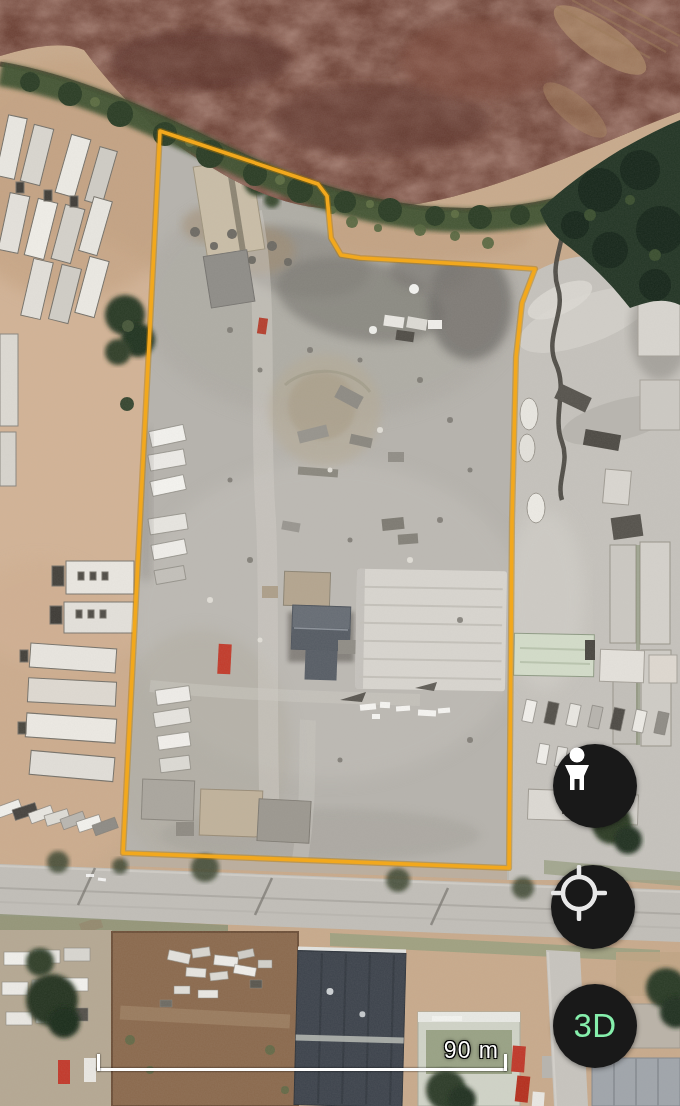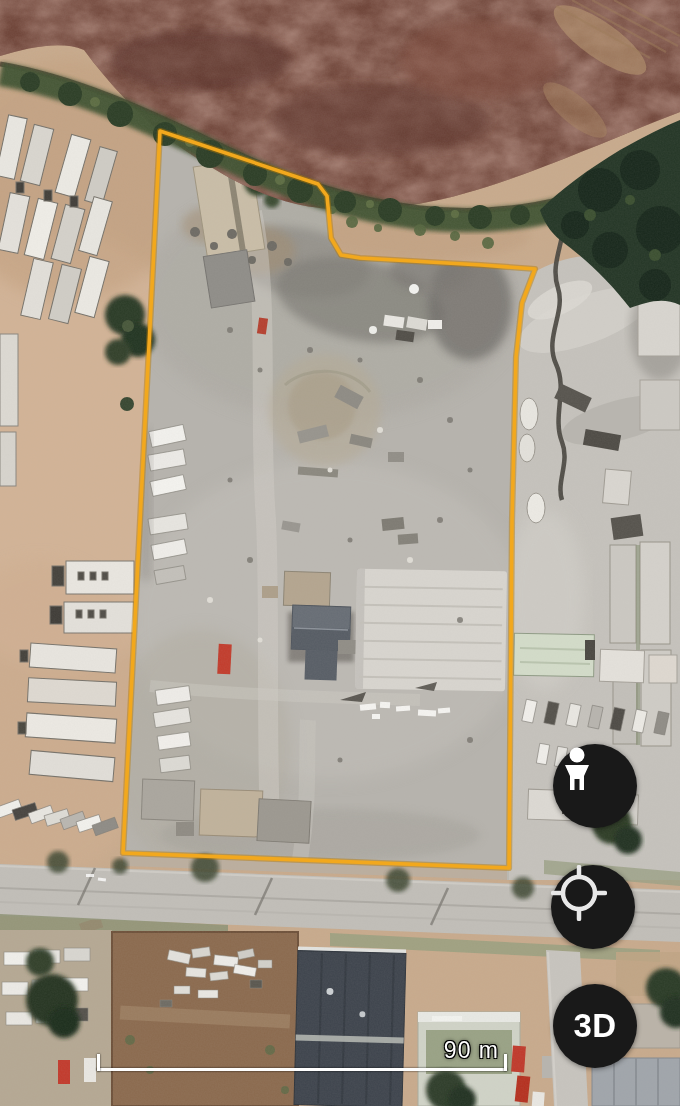--- a/index.html
+++ b/index.html
@@ -5,21 +5,21 @@
   html,body{margin:0;padding:0;background:#222;}
   .stage{position:relative;width:680px;height:1106px;overflow:hidden;
          background:#c8aa8c;font-family:"Liberation Sans",sans-serif;}
   .stage svg{position:absolute;left:0;top:0;}
   .map-btn{position:absolute;width:84px;height:84px;border-radius:50%;
            background:#191919;border:none;display:flex;align-items:center;
            justify-content:center;cursor:pointer;box-shadow:0 1px 5px rgba(0,0,0,.45);}
   .btn-pegman{left:553px;top:744px;}
   .btn-location{left:551px;top:865px;}
   .btn-3d{left:553px;top:984px;}
-  .btn-3d .lbl{color:#ffffff;font-size:33px;font-weight:700;letter-spacing:.5px;}
+  .btn-3d .lbl{color:#86efac;font-size:33px;font-weight:400;letter-spacing:.5px;}
   .scalebar{position:absolute;left:97px;top:1041px;width:410px;height:32px;pointer-events:none;}
   .scalebar .bar{position:absolute;left:0;right:0;bottom:2px;height:3px;background:#fff;
                  box-shadow:0 0 2px rgba(0,0,0,.9);}
   .scalebar .tick{position:absolute;bottom:2px;width:3px;height:17px;background:#fff;
                   box-shadow:0 0 2px rgba(0,0,0,.9);}
   .scalebar .tick.l{left:0;} .scalebar .tick.r{right:0;}
   .scalebar .label{position:absolute;right:8px;bottom:9px;color:#fff;font-size:23px;
                    font-weight:400;letter-spacing:1px;
                    text-shadow:-1px -1px 0 #000,1px -1px 0 #000,-1px 1px 0 #000,
                                1px 1px 0 #000,0 0 4px #000;}

